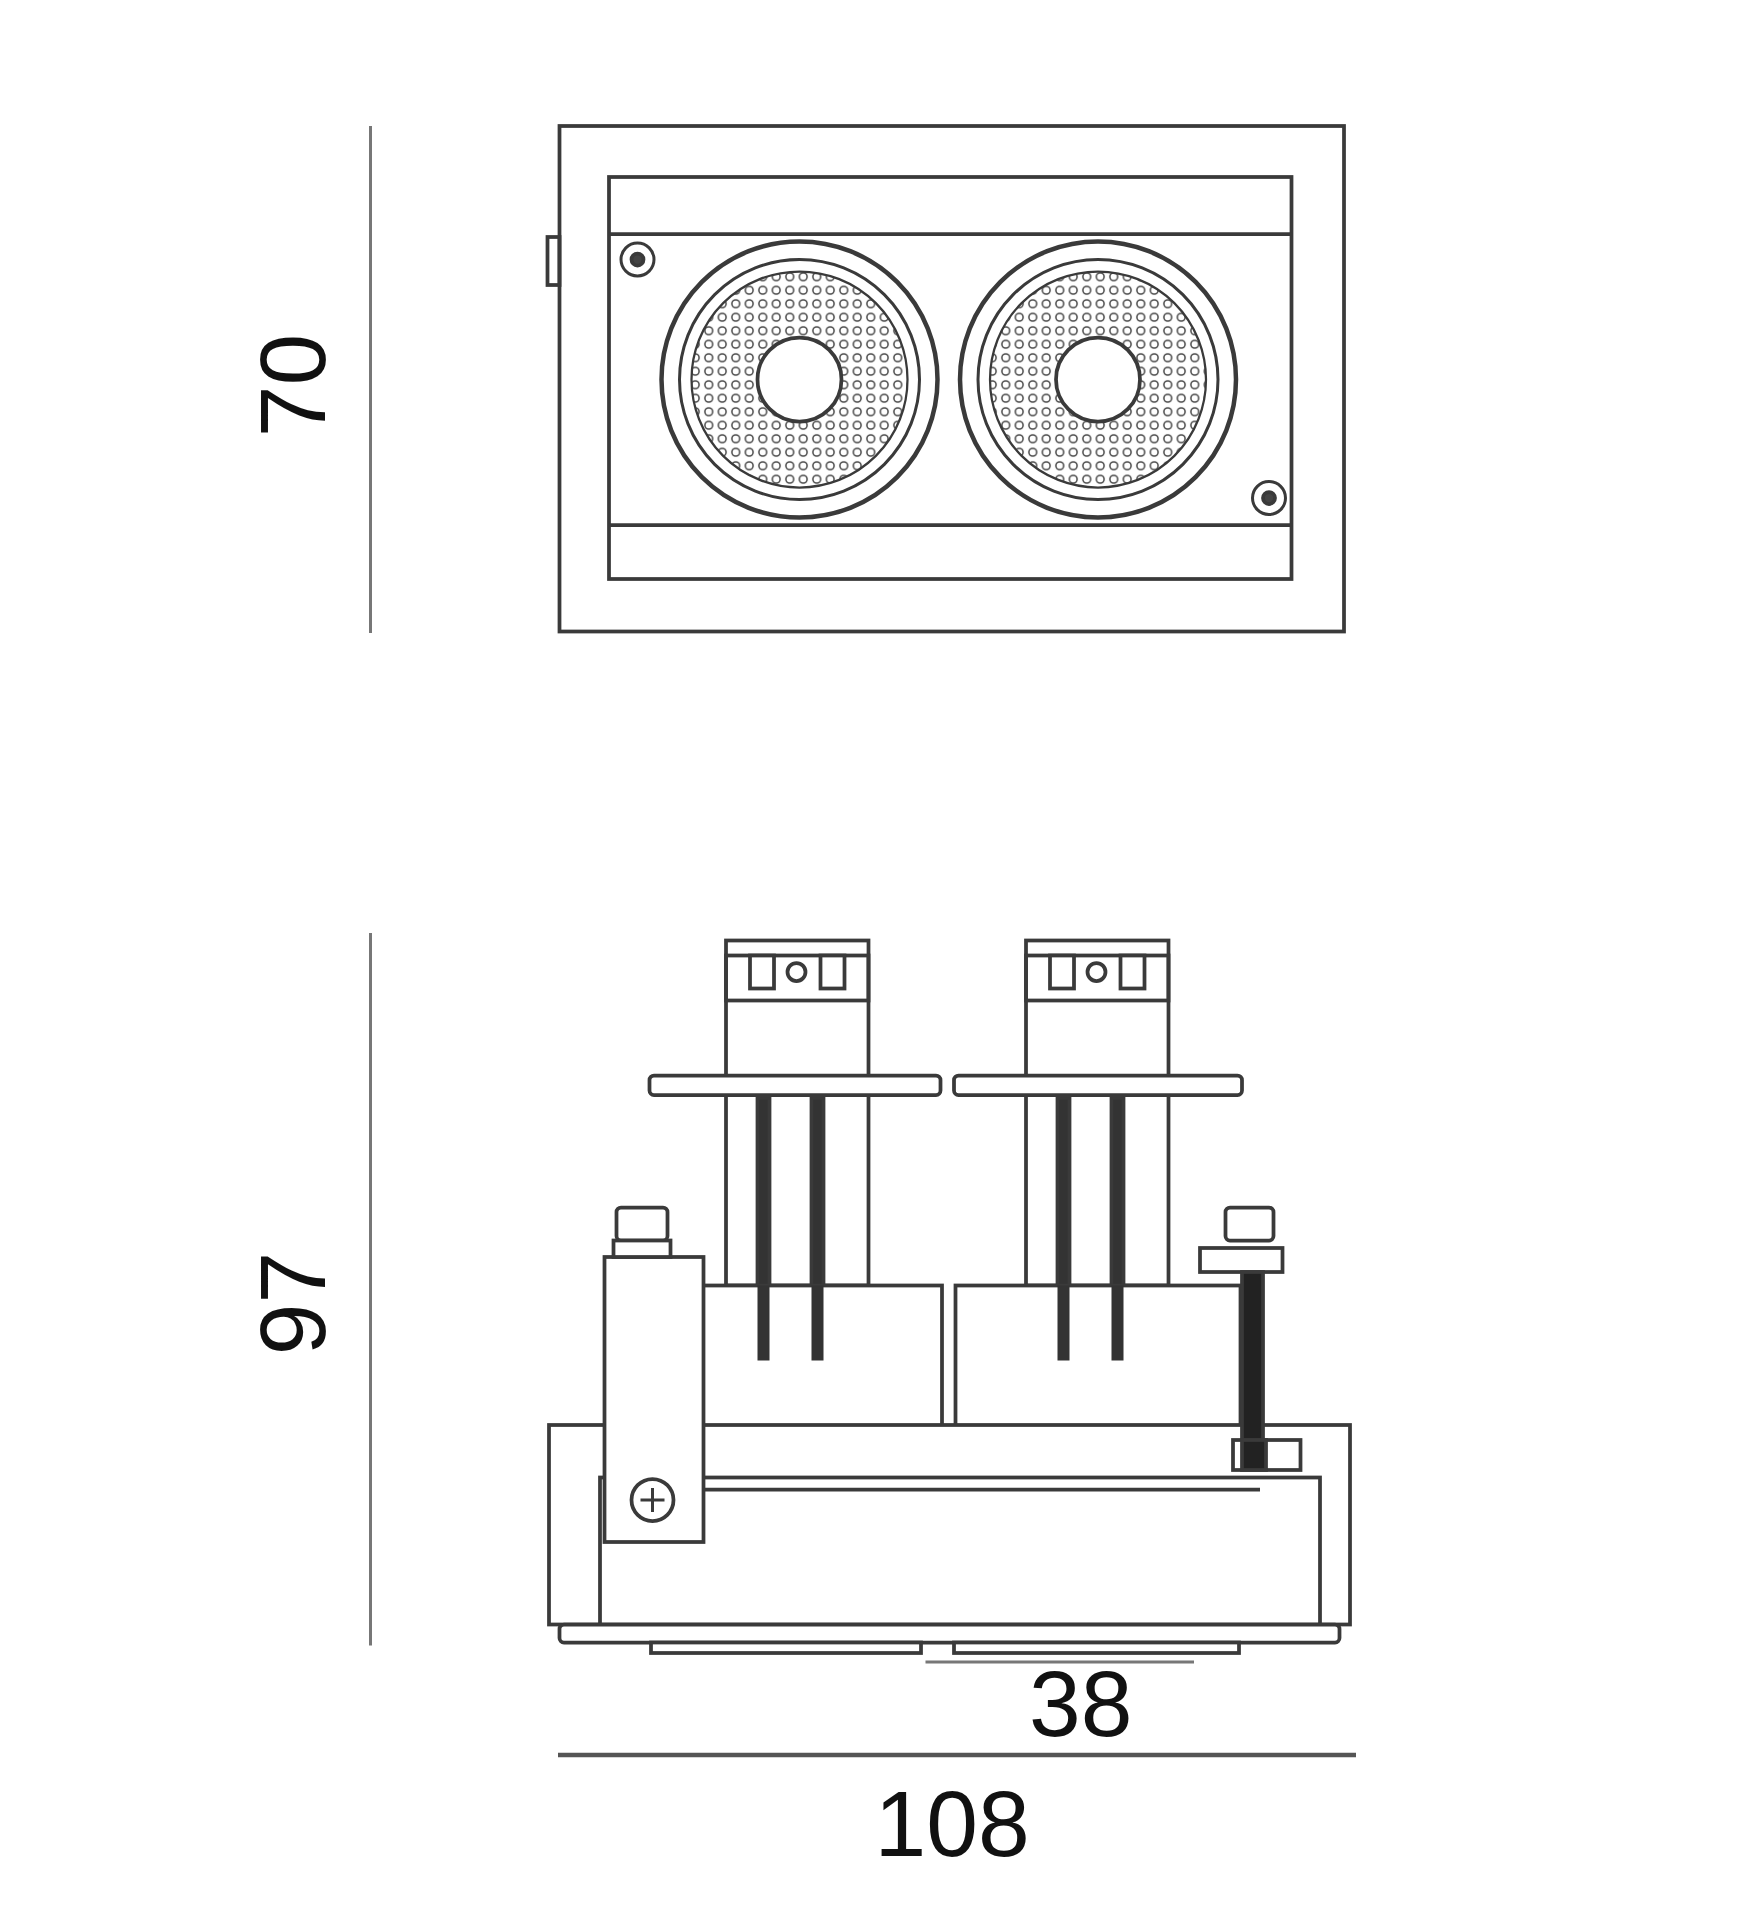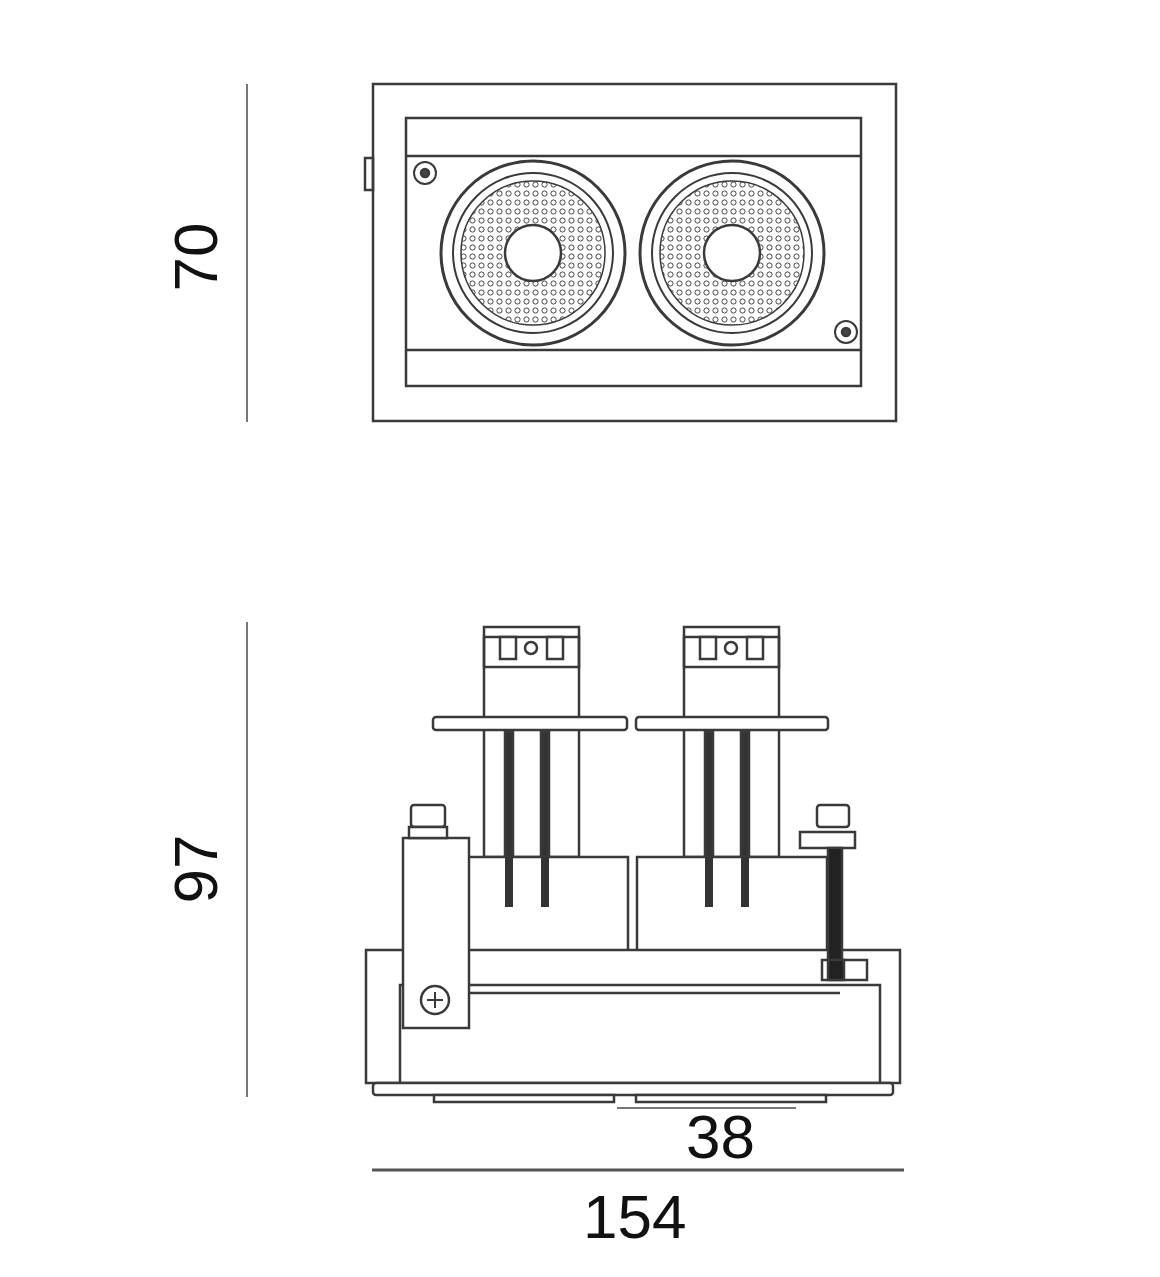--- a/index.html
+++ b/index.html
@@ -117,13 +117,13 @@
       <rect x="828" y="848" width="14" height="130" fill="#222"></rect>
       <rect x="822" y="960" width="45" height="20" fill="#fff"></rect>
       <rect x="828" y="960" width="16" height="20" fill="#222"></rect>
     </g>
   </g>
 </svg>
 
 <div class="dim-label rot" style="left:162px; top:226px;">70</div>
 <div class="dim-label rot" style="left:162px; top:838px;">97</div>
 <div class="dim-label" style="left:686px; top:1106px;text-align:right;">38</div>
-<div class="dim-label" style="left:583px; top:1186px;">154</div>
+<div class="dim-label" style="left:583px; top:1186px;">108</div>
 
 </body></html>

